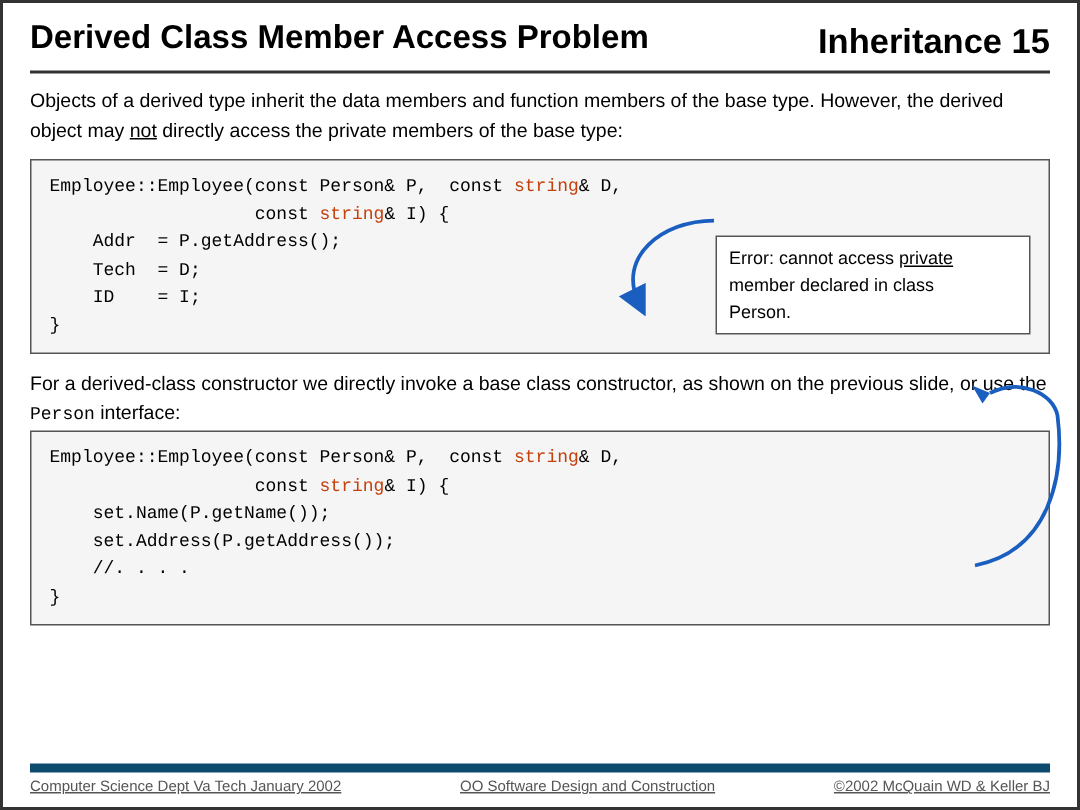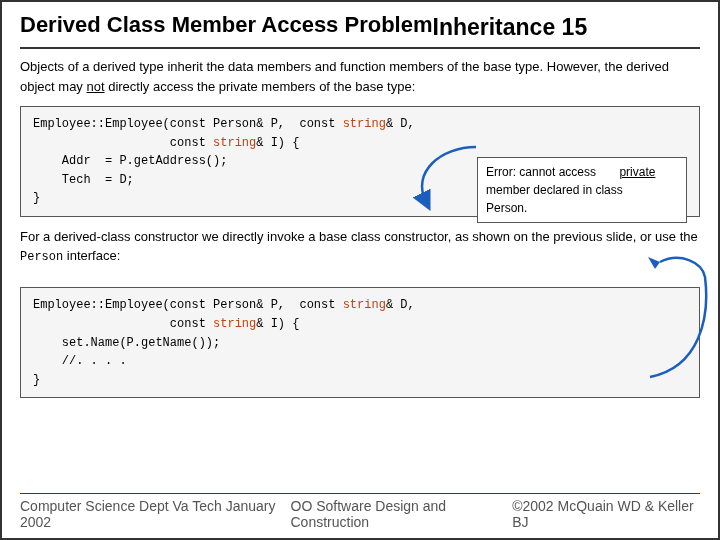--- a/index.html
+++ b/index.html
@@ -20,20 +20,21 @@
       height: 540px;
       padding: 10px 18px 8px 18px;
       display: flex;
       flex-direction: column;
       border: 2px solid #333;
     }
 
     .header {
       display: flex;
       align-items: flex-start;
+      justify-content: space-between;
       border-bottom: 2px solid #333;
       padding-bottom: 6px;
       margin-bottom: 8px;
     }
 
     .title {
       font-size: 22px;
       font-weight: bold;
       color: #000;
     }
@@ -83,27 +84,26 @@
       background: #fff;
       padding: 5px 8px;
       font-family: Arial, Helvetica, sans-serif;
       font-size: 12px;
       line-height: 1.5;
       width: 210px;
     }
 
     .error-box u {
       text-decoration: underline;
-      margin-left: 20px;
     }
 
     .second-para {
       font-size: 13px;
       line-height: 1.5;
-      margin-bottom: 21px;
+      margin-bottom: 2px;
     }
 
     .second-para code {
       font-family: 'Courier New', Courier, monospace;
       font-size: 12px;
     }
 
     .code-box2 {
       border: 1px solid #555;
       background: #f5f5f5;
@@ -115,25 +115,26 @@
     }
 
     .code-box2 .code-line {
       line-height: 1.55;
       white-space: pre;
     }
 
     .footer {
       display: flex;
       justify-content: space-between;
-      border-top: 1px solid #0c4a6e;
+      border-top: 6px solid #0c4a6e;
       padding-top: 4px;
-      font-size: 14px;
+      font-size: 10px;
       color: #555;
       margin-top: auto;
+      text-decoration: underline;
     }
 
     .slide-content {
       position: relative;
       flex: 1;
       display: flex;
       flex-direction: column;
     }
   </style>
 </head>
@@ -148,20 +149,21 @@
   <div class="slide-content">
     <div class="intro-text">
       Objects of a derived type inherit the data members and function members of the base type.  However, the derived object may <u>not</u> directly access the private members of the base type:
     </div>
 
     <div class="code-box">
       <div class="code-line">Employee::Employee(const Person&amp; P,  const <span class="code-keyword">string</span>&amp; D,</div>
       <div class="code-line">                   const <span class="code-keyword">string</span>&amp; I) {</div>
       <div class="code-line">    Addr  = P.getAddress();</div>
       <div class="code-line">    Tech  = D;</div>
+      <div class="code-line">    ID    = I;</div>
       <div class="code-line">}</div>
 
       <div class="error-box">
         Error:  cannot access <u>private</u><br>member declared in class<br>Person.
       </div>
 
       <svg style="position:absolute;top:30px;right:218px;width:60px;height:70px;overflow:visible;pointer-events:none;">
         <path d="M 55,10 C 20,10 -10,35 5,65" stroke="#1a5fbf" stroke-width="2.5" fill="none" marker-end="url(#arrowhead)"></path>
         <defs>
           <marker id="arrowhead" markerWidth="8" markerHeight="8" refX="4" refY="4" orient="auto">
@@ -173,20 +175,21 @@
 
     <div class="second-para">
       For a derived-class constructor we directly invoke a base class constructor, as shown on the previous slide, or use the <code>Person</code> interface:
     </div>
 
     <div style="position:relative;">
       <div class="code-box2">
         <div class="code-line">Employee::Employee(const Person&amp; P,  const <span class="code-keyword">string</span>&amp; D,</div>
         <div class="code-line">                   const <span class="code-keyword">string</span>&amp; I) {</div>
         <div class="code-line">    set.Name(P.getName());</div>
+        <div class="code-line">    set.Address(P.getAddress());</div>
         <div class="code-line">    //. . . .</div>
         <div class="code-line">}</div>
       </div>
 
       <svg style="position:absolute;top:-30px;right:-10px;width:90px;height:130px;pointer-events:none;overflow:visible;">
         <path d="M 30,120 C 80,110 90,60 85,20 C 82,5 60,-5 40,5" stroke="#1a5fbf" stroke-width="2.5" fill="none"></path>
         <path d="M 40,5 L 28,0 L 35,12 Z" fill="#1a5fbf"></path>
       </svg>
     </div>
 

